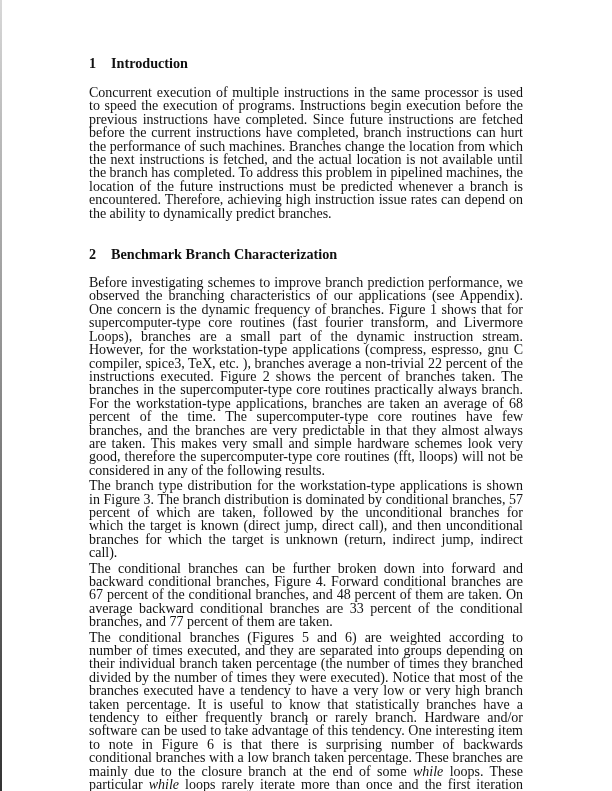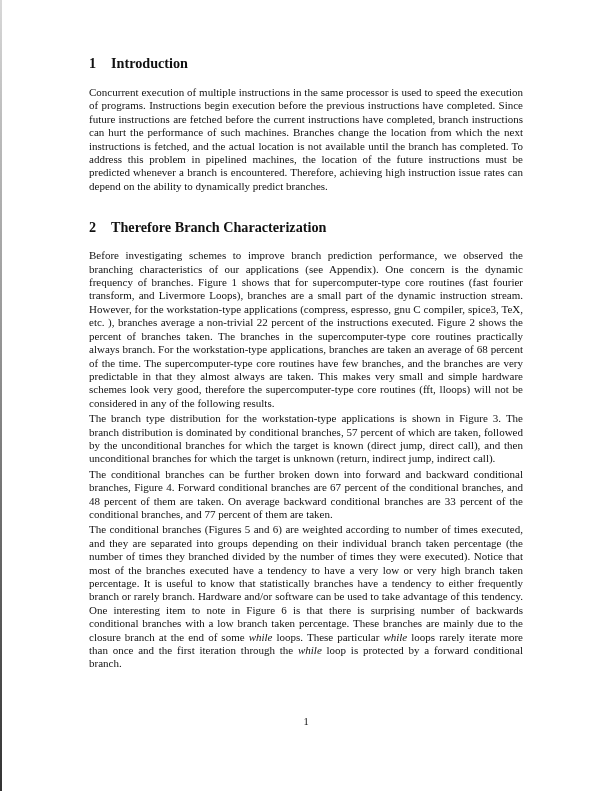--- a/index.html
+++ b/index.html
@@ -15,21 +15,21 @@
     .page {
       position: absolute; left: 89px; top: 54px; width: 434px;
     }
     h2 {
       font-family: "Liberation Serif", "DejaVu Serif", serif;
       font-weight: bold; font-size: 14.2px; margin: 0; line-height: 18px;
       display: flex;
     }
     h2 .num { width: 22px; display: inline-block; }
     p {
-      font-size: 11px; line-height: 13.4px; margin: 0;
+      font-size: 14px; line-height: 13.4px; margin: 0;
       text-align: justify; text-justify: inter-word;
     }
     .sec1-title { margin-bottom: 14px; }
     .sec2-title { margin-top: 25px; margin-bottom: 13px; }
     .para + .para { margin-top: 2px; }
     em { font-style: italic; font-family: Liberation Serif, serif; }
     .page-number {
       position: absolute; left: 0; width: 612px; top: 716px;
       text-align: center; font-size: 10.5px;
     }
@@ -42,21 +42,21 @@
 <div class="page">
 
   <h2 class="sec1-title">
     <span class="num">1</span>
     <span>Introduction</span>
   </h2>
   <p class="para">Concurrent execution of multiple instructions in the same processor is used to speed the execution of programs. Instructions begin execution before the previous instructions have completed. Since future instructions are fetched before the current instructions have completed, branch instructions can hurt the performance of such machines. Branches change the location from which the next instructions is fetched, and the actual location is not available until the branch has completed. To address this problem in pipelined machines, the location of the future instructions must be predicted whenever a branch is encountered. Therefore, achieving high instruction issue rates can depend on the ability to dynamically predict branches.</p>
 
   <h2 class="sec2-title">
     <span class="num">2</span>
-    <span>Therefore Branch Characterization</span>
+    <span>Benchmark Branch Characterization</span>
   </h2>
   <p class="para">Before investigating schemes to improve branch prediction performance, we observed the branching characteristics of our applications (see Appendix). One concern is the dynamic frequency of branches. Figure 1 shows that for supercomputer-type core routines (fast fourier transform, and Livermore Loops), branches are a small part of the dynamic instruction stream. However, for the workstation-type applications (compress, espresso, gnu C compiler, spice3, TeX, etc. ), branches average a non-trivial 22 percent of the instructions executed. Figure 2 shows the percent of branches taken. The branches in the supercomputer-type core routines practically always branch. For the workstation-type applications, branches are taken an average of 68 percent of the time. The supercomputer-type core routines have few branches, and the branches are very predictable in that they almost always are taken. This makes very small and simple hardware schemes look very good, therefore the supercomputer-type core routines (fft, lloops) will not be considered in any of the following results.</p>
   <p class="para">The branch type distribution for the workstation-type applications is shown in Figure 3. The branch distribution is dominated by conditional branches, 57 percent of which are taken, followed by the unconditional branches for which the target is known (direct jump, direct call), and then unconditional branches for which the target is unknown (return, indirect jump, indirect call).</p>
   <p class="para">The conditional branches can be further broken down into forward and backward conditional branches, Figure 4. Forward conditional branches are 67 percent of the conditional branches, and 48 percent of them are taken. On average backward conditional branches are 33 percent of the conditional branches, and 77 percent of them are taken.</p>
   <p class="para"><span>The conditional branches (Figures 5 and 6) are weighted according to number of times executed, and they are separated into groups depending on their individual branch taken percentage (the number of times they branched divided by the number of times they were executed). Notice that most of the branches executed have a tendency to have a very low or very high branch taken percentage. It is useful to know that statistically branches have a tendency to either frequently branch or rarely branch. Hardware and/or software can be used to take advantage of this tendency. One interesting item to note in Figure 6 is that there is surprising number of backwards conditional branches with a low branch taken percentage. These branches are mainly due to the closure branch at the end of some </span><em>while</em><span> loops. These particular </span><em>while</em><span> loops rarely iterate more than once and the first iteration through the </span><em>while</em><span> loop is protected by a forward conditional branch.</span></p>
 
 </div>
 
 <div class="page-number">1</div>
 

